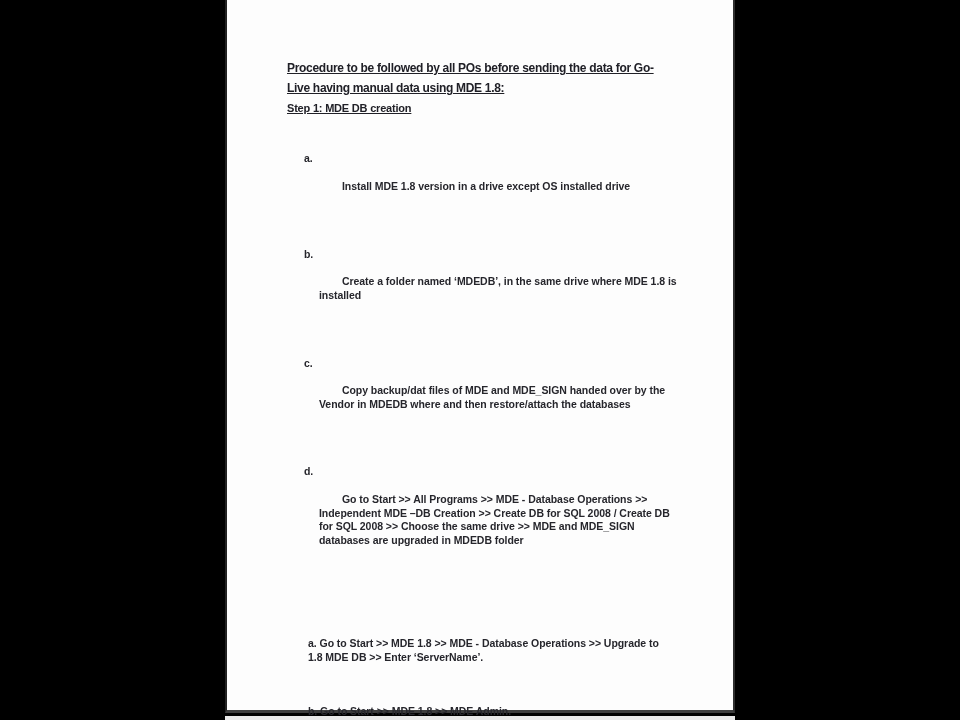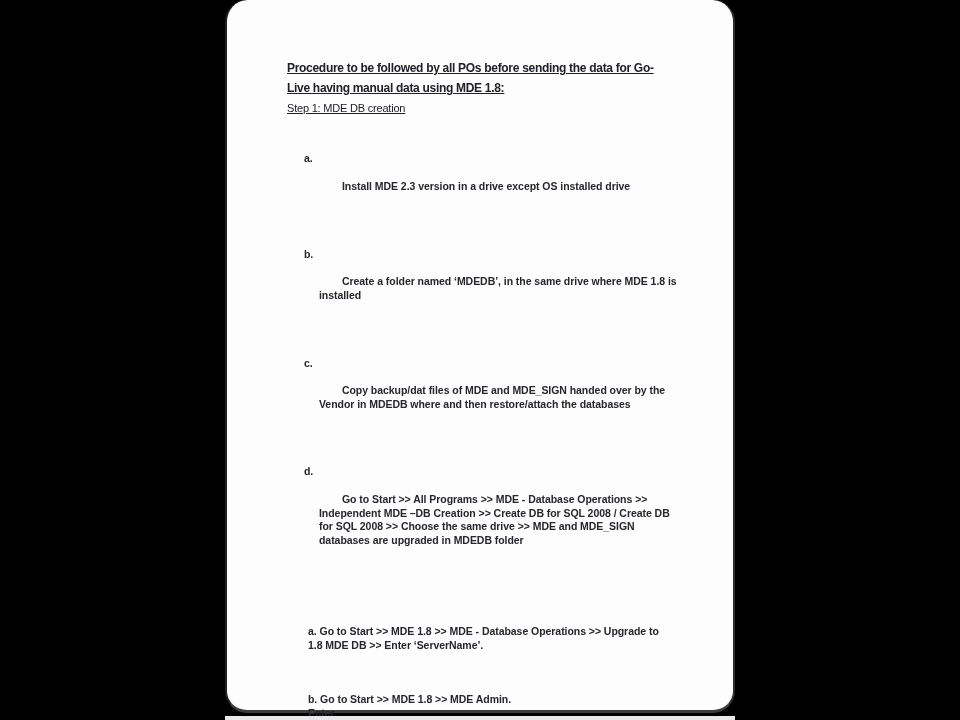--- a/index.html
+++ b/index.html
@@ -22,21 +22,20 @@
     left: 225px;
     top: 0;
     width: 510px;
     height: 713px;
     box-sizing: border-box;
     background: #fdfdfd;
     border-left: 2px solid #222222;
     border-right: 2px solid #2e2e2e;
     border-bottom: 3px solid #3d3d3d;
     color: #26262c;
-    border-radius: 22px;
   }
   .page-bottom-strip {
     position: absolute;
     left: 225px;
     top: 716px;
     width: 510px;
     height: 4px;
     background: #e9e9e9;
   }
   .doc-title {
@@ -47,21 +46,21 @@
     font-weight: bold;
     letter-spacing: -0.3px;
     text-decoration: underline;
     white-space: pre-wrap;
     color: #202027;
   }
   .step-heading {
     margin: 4px 0 0 60px;
     font-size: 11px;
     line-height: 13px;
-    font-weight: normal;
+    font-weight: bold;
     letter-spacing: -0.2px;
     text-decoration: underline;
     white-space: pre-wrap;
     color: #202027;
   }
   .step1-heading { margin-top: 4px; }
   .step2-heading { margin-top: 8px; }
   .body-text {
     font-size: 10.5px;
     line-height: 13.7px;
@@ -83,37 +82,37 @@
     left: -15px;
     top: 0;
   }
   .list2 {
     margin: 9px 0 0 81px;
     width: 386px;
   }
   .list2 .l2-item {
     margin: 13px 0 0 0;
   }
-  .list2 .l2-item:first-child { margin-top: 0; }
+  .list2 .l2-item:first-child { margin-top: 12px; }
 </style>
 </head>
 <body>
 
 <div class="stage">
   <div class="page">
 
     <h1 class="doc-title">Procedure to be followed by all POs before sending the data for Go-
 Live having manual data using MDE 1.8:</h1>
 
     <h2 class="step-heading step1-heading">Step 1: MDE DB creation</h2>
 
     <div class="list1 body-text">
       <div class="l1-item">
         <span class="l1-label">a.</span>
-        <span class="l1-text">Install MDE 2.3 version in a drive except OS installed drive</span>
+        <span class="l1-text">Install MDE 1.8 version in a drive except OS installed drive</span>
       </div>
       <div class="l1-item">
         <span class="l1-label">b.</span>
         <span class="l1-text">Create a folder named ‘MDEDB’, in the same drive where MDE 1.8 is
 installed</span>
       </div>
       <div class="l1-item">
         <span class="l1-label">c.</span>
         <span class="l1-text">Copy backup/dat files of MDE and MDE_SIGN handed over by the
 Vendor in MDEDB where and then restore/attach the databases</span>

